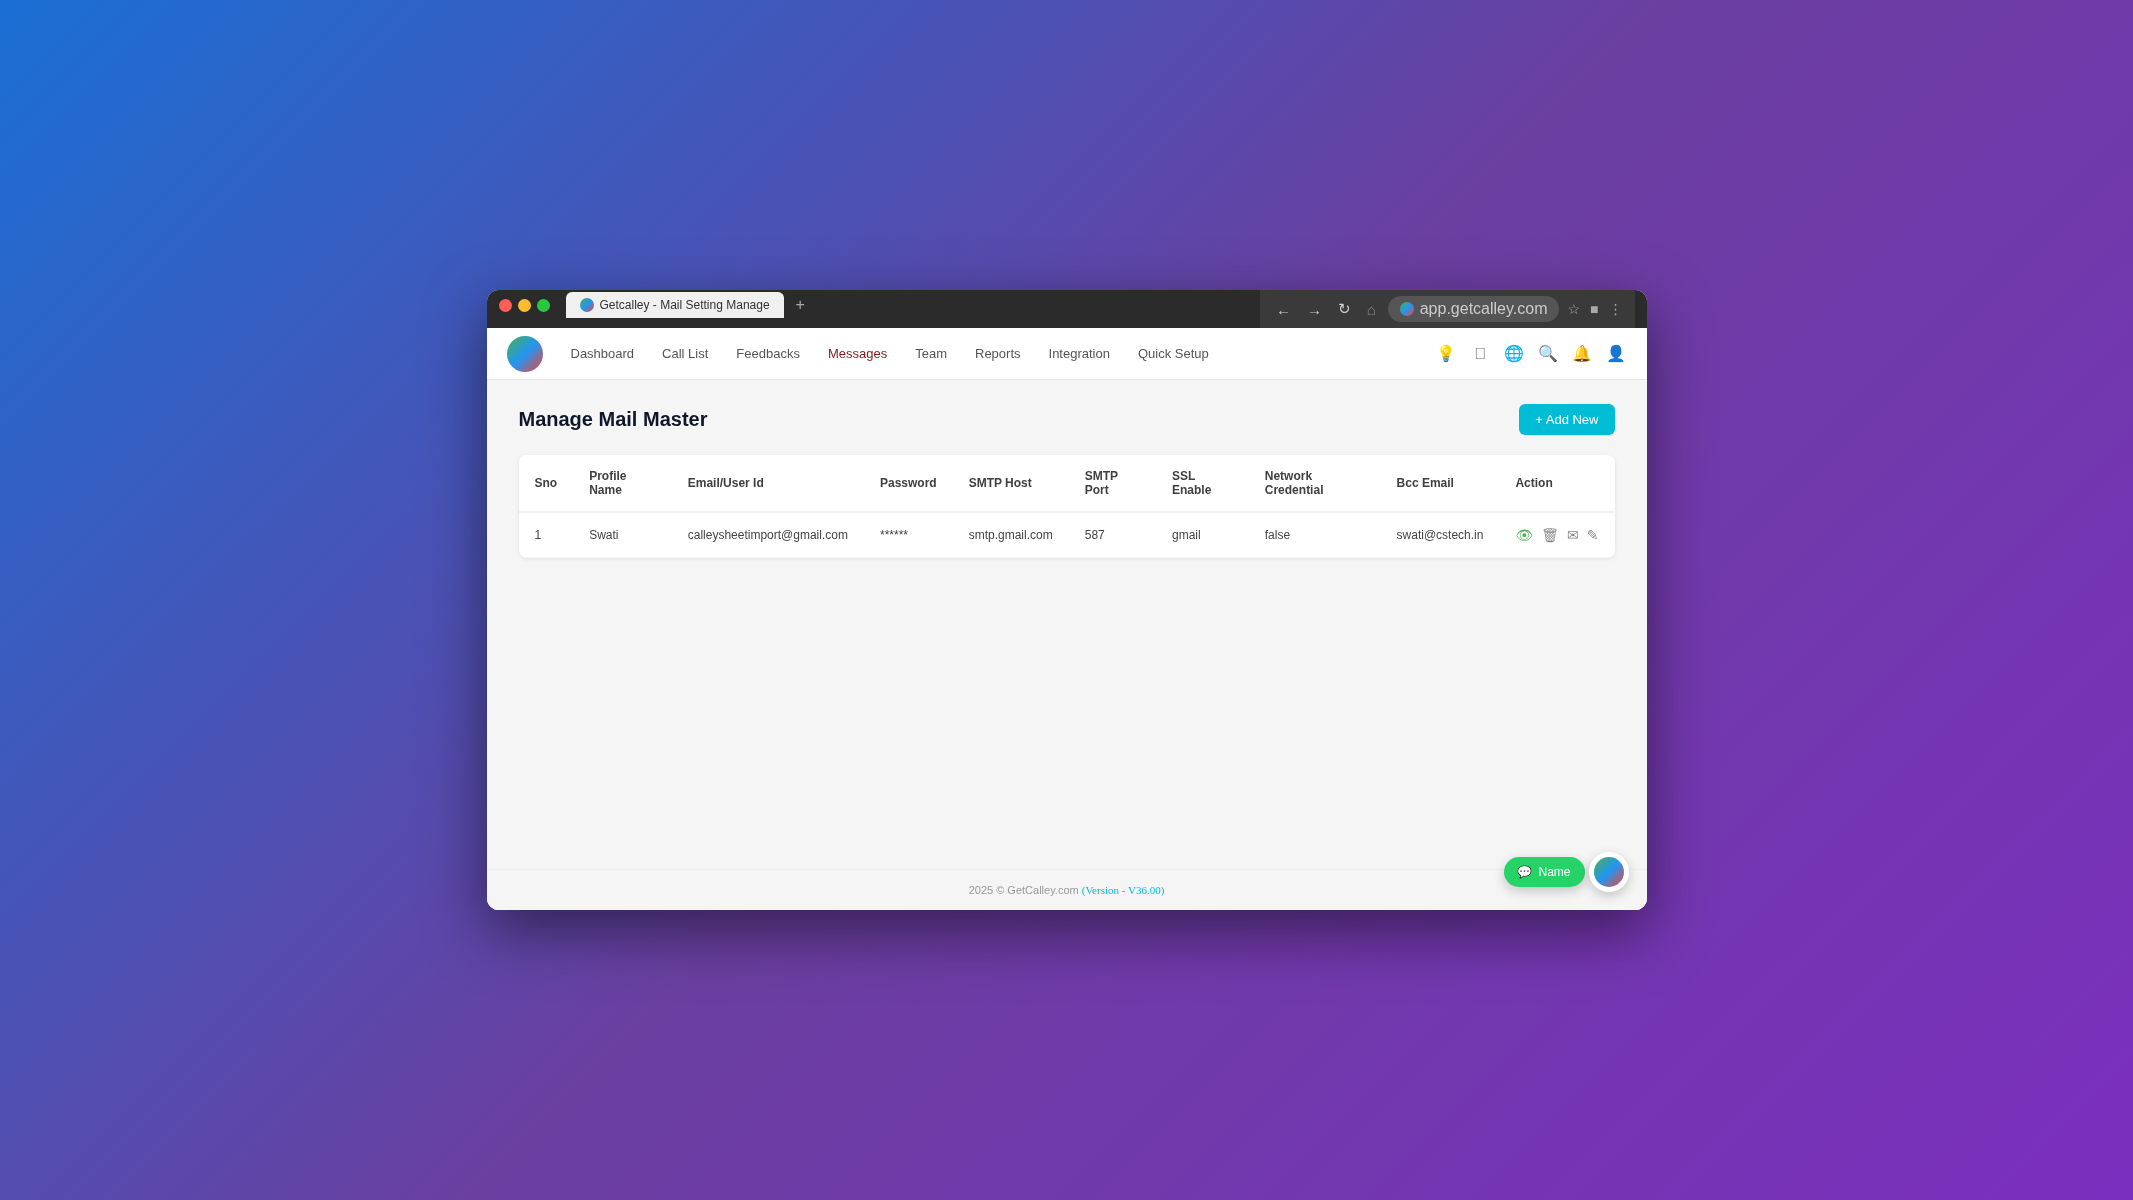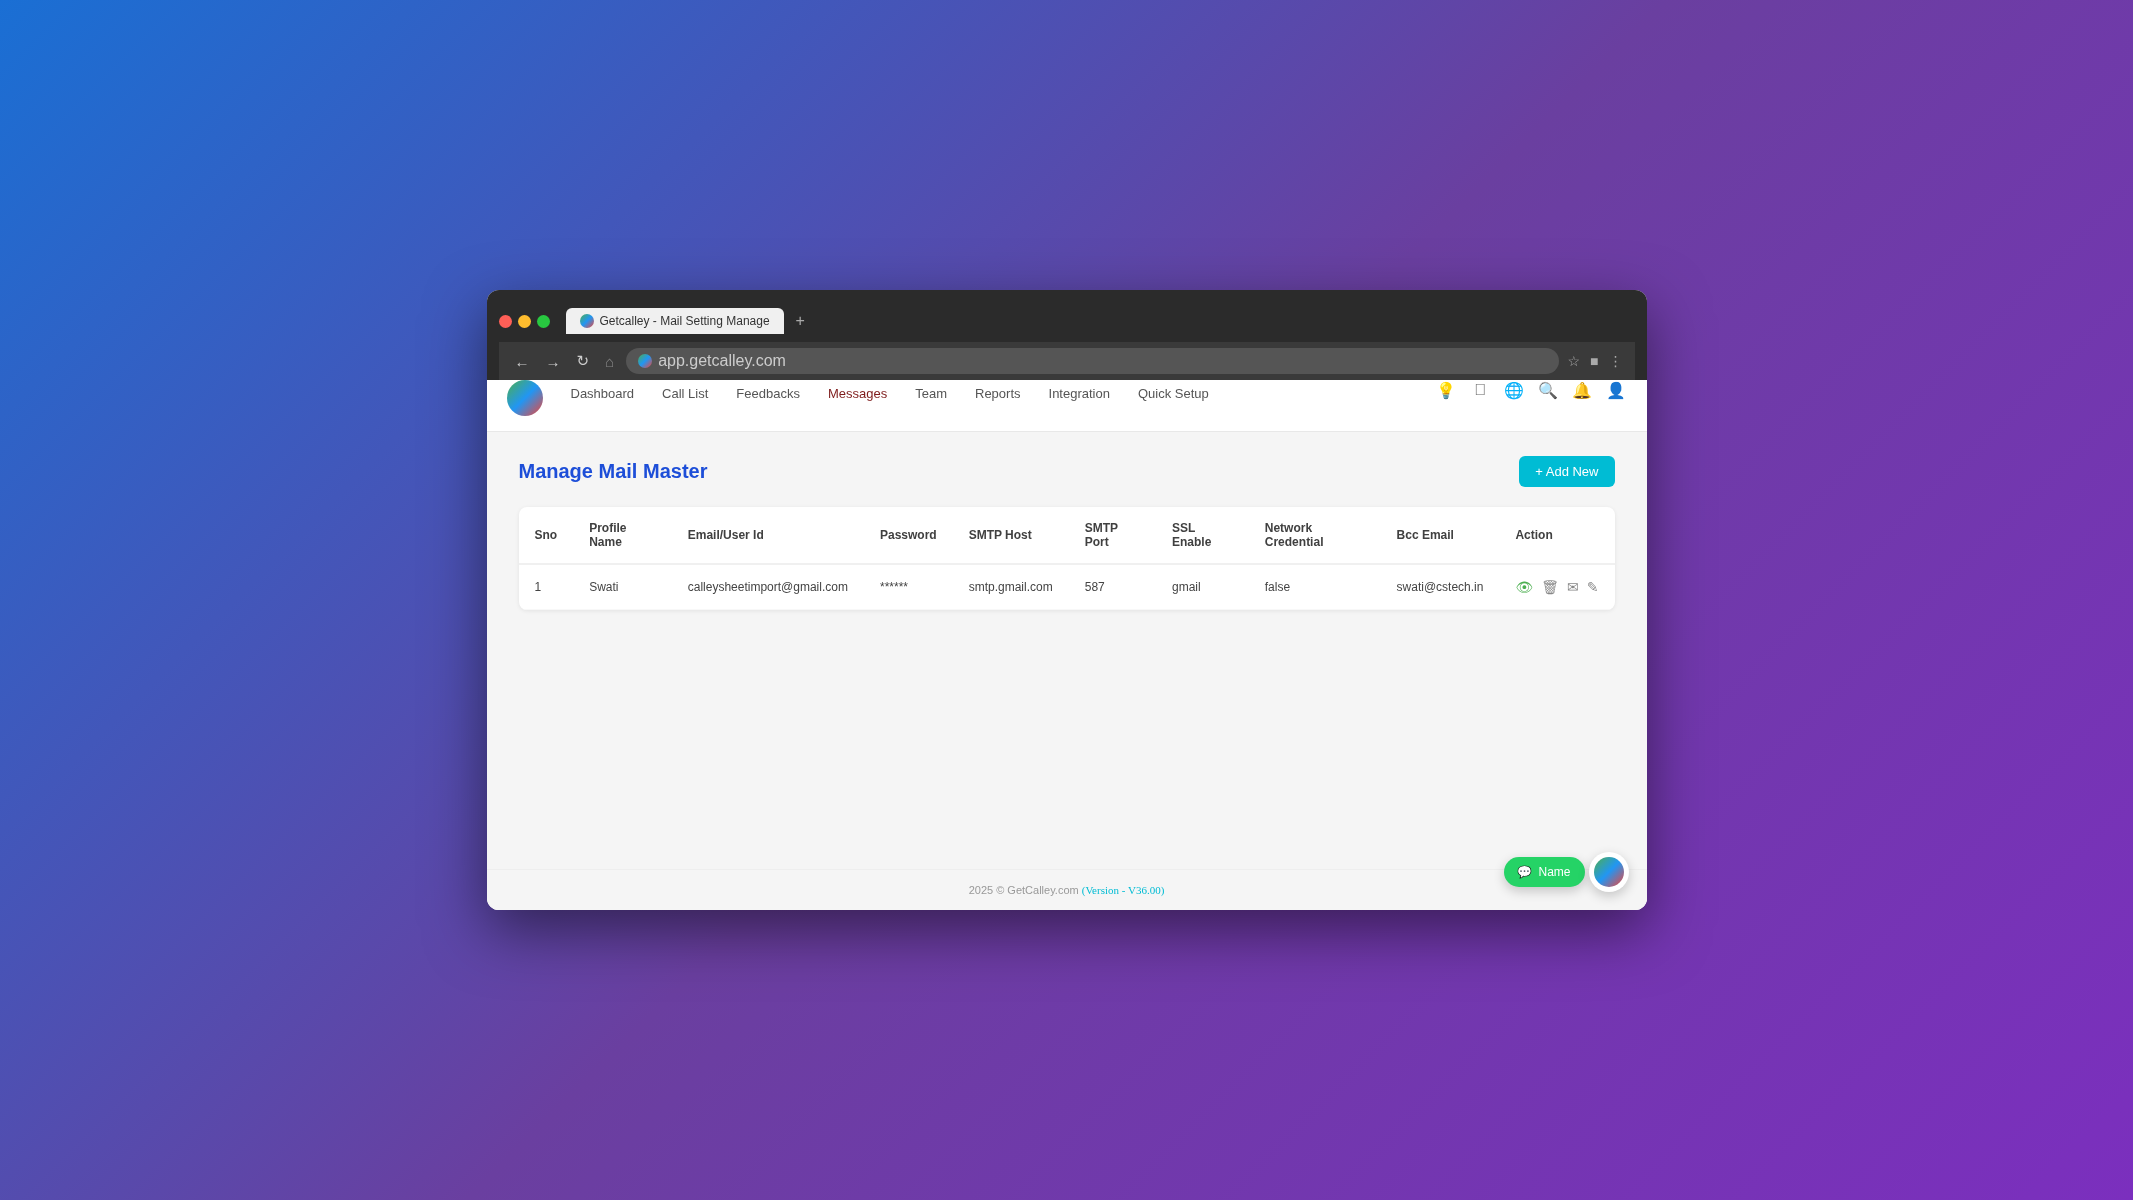--- a/index.html
+++ b/index.html
@@ -17,23 +17,23 @@
       height: 620px;
       background: #f0f0f0;
       border-radius: 12px;
       overflow: hidden;
       box-shadow: 0 20px 60px rgba(0,0,0,0.5);
       display: flex;
       flex-direction: column;
     }
     .browser-chrome {
       background: #2b2b2b;
-      padding: 18px 12px 0;
-      display: flex;
-      flex-direction: column;
+      padding: 0 12px 0;
+      display: flex;
+      flex-direction: row;
       justify-content: space-between;
     }
     .browser-top {
       display: flex;
       align-items: center;
       gap: 8px;
       margin-bottom: 8px;
     }
     .traffic-lights {
       display: flex;
@@ -127,21 +127,21 @@
       flex: 1;
       display: flex;
       flex-direction: column;
       overflow: hidden;
     }
     
     .top-nav {
       background: white;
       height: 52px;
       display: flex;
-      align-items: flex-start;
+      align-items: center;
       padding: 0 20px;
       border-bottom: 1px solid #e8e8e8;
       gap: 0;
     }
     .app-logo {
       width: 36px;
       height: 36px;
       margin-right: 16px;
     }
     .logo-circle {
@@ -188,21 +188,21 @@
     }
     .page-header {
       display: flex;
       align-items: center;
       justify-content: space-between;
       margin-bottom: 20px;
     }
     .page-title {
       font-size: 20px;
       font-weight: 600;
-      color: #1d4ed8;
+      color: #0f172a;
     }
     .add-new-btn {
       background: #00bcd4;
       color: white;
       border: none;
       padding: 8px 16px;
       border-radius: 6px;
       font-size: 13px;
       cursor: pointer;
       display: flex;

